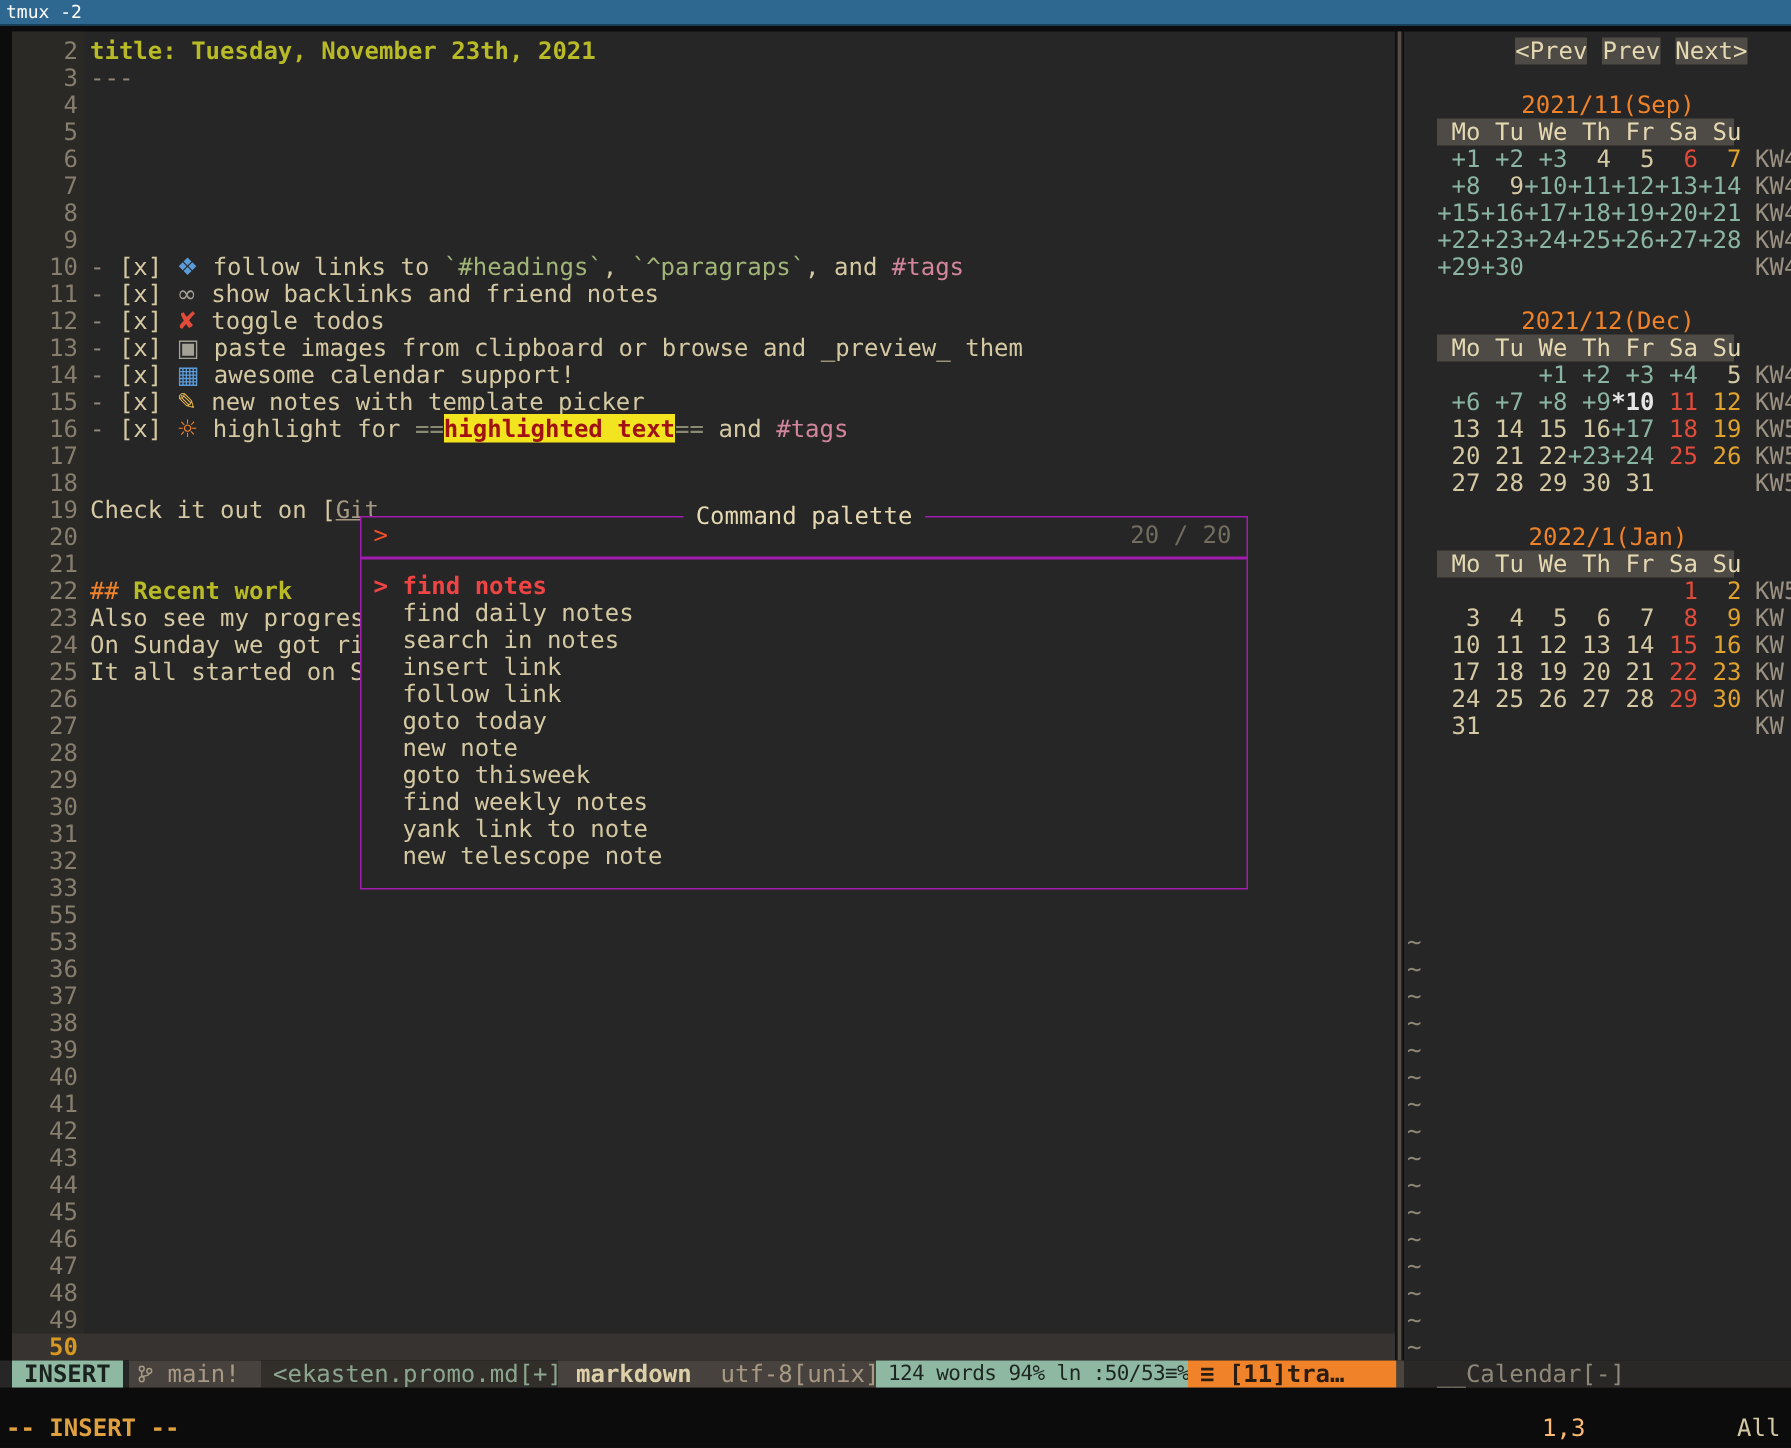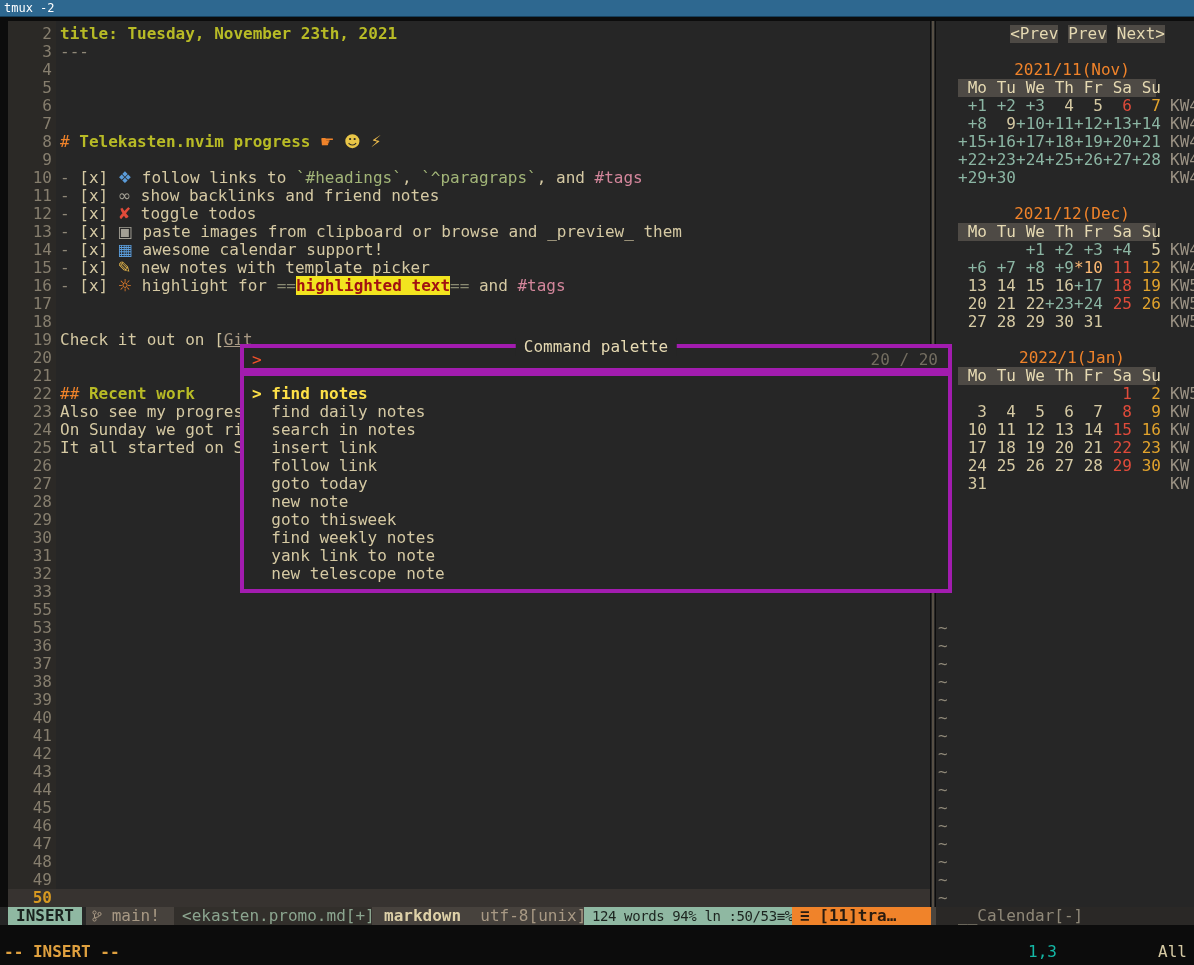--- a/index.html
+++ b/index.html
@@ -28,68 +28,68 @@
   .c-blue{color:#5a9bd8}.c-gray{color:#a3a095}.c-red{color:#e04b3a}
   .c-yel{color:#e8b84b}.c-orn{color:#f0832a}.c-face{color:#e8c547}
   
   .cal-nav{position:absolute;top:4px;right:29px;height:18px;display:flex;gap:10px;}
   .cal-btn{background:#4e4a45;color:#e5d9b2;height:18px;line-height:18px;padding:0;}
   .cal-title{position:absolute;left:20px;width:232px;text-align:center;color:#f0832a;height:18px;line-height:18px;}
   .cal-header{position:absolute;left:22px;width:198px;height:18px;background:#4e4a45;}
   .cal-cell{position:absolute;top:0;width:29px;height:18px;line-height:18px;text-align:right;white-space:pre;}
   .cal-hcell{color:#e5d9b2}
   .tl{color:#8bb5a3}.sat{color:#e04b3a}.sun{color:#e2a32c}
-  .tdy{color:#fdba74;font-weight:normal}
+  .tdy{color:#e5e5e5;font-weight:bold}
   .kw{position:absolute;left:212px;top:0;width:46px;color:#9a9183;white-space:pre;}
   .tilde{position:absolute;left:2px;color:#8f8878;}
   
-  .popup{position:absolute;left:240px;width:712px;background:#262626;border:4px solid #a21caf;box-sizing:border-box;z-index:10;}
+  .popup{position:absolute;left:240px;width:592px;background:#262626;border:1px solid #a21caf;box-sizing:border-box;z-index:10;}
   #prompt-box{top:344px;height:28px;}
   #prompt-title{position:absolute;top:-10px;left:50%;transform:translateX(-50%);background:#262626;padding:0 8px;color:#e5d9b2;height:18px;line-height:18px;white-space:pre;}
   #prompt-caret{position:absolute;left:8px;top:3px;color:#f0502a;}
   #prompt-counter{position:absolute;right:10px;top:3px;color:#736d60;}
   #results-box{top:372px;height:221px;}
   .pal-item{position:absolute;left:8px;height:18px;line-height:18px;white-space:pre;color:#d5c9a3;}
-  .pal-item.selected{color:#fde047;font-weight:bold;}
+  .pal-item.selected{color:#ef4444;font-weight:bold;}
   
   #statusline{position:absolute;left:0;top:907px;width:1194px;height:18px;background:#262626;}
   .chip{position:absolute;top:0;height:18px;line-height:18px;white-space:pre;box-sizing:border-box;}
   #chip-mode{left:8px;width:74px;background:#8fb8a2;color:#1a221e;font-weight:bold;padding-left:8px;}
   #chip-branch{left:86px;width:88px;background:#47423d;color:#a89984;padding-left:6px;}
   #chip-file{left:174px;width:198px;background:#322f2b;color:#8ba58f;padding-left:8px;}
   #chip-ft{left:372px;width:212px;background:#47423d;padding-left:12px;}
   #chip-ft .b{color:#ddd0a8;font-weight:bold;} #chip-ft .e{color:#a89984;}
   #chip-stats{left:584px;width:208px;background:#8fb8a2;color:#1d2520;font-size:14px;letter-spacing:-0.4px;padding-left:8px;overflow:hidden;}
   #chip-tab{left:792px;width:139px;background:#f0832a;color:#2a1c10;font-weight:bold;padding-left:8px;overflow:hidden;}
   #chip-junction{left:931px;width:5px;background:#4a453f;}
   #chip-cal{left:936px;width:258px;background:#2a2826;color:#8f8878;padding-left:22px;}
   
   #cmdline{position:absolute;left:4px;top:925px;color:#d5c9a3;height:18px;line-height:18px;white-space:pre;}
   #modemsg{position:absolute;left:4px;top:943px;color:#dfa03f;font-weight:bold;height:18px;line-height:18px;}
-  #ruler{position:absolute;left:1028px;top:943px;color:#14b8a6;text-align:right;}
+  #ruler{position:absolute;left:1028px;top:943px;color:#fdba74;text-align:right;}
   #scrollpos{position:absolute;left:1158px;top:943px;color:#d5c9a3;}
 </style>
 </head>
 <body>
 
 <div id="screen">
   <div id="titlebar">
     <span>tmux  -2</span>
   </div>
 
   <div id="editor-win">
     <div id="gutter"></div>
     <div id="lines">
         <div class="row" style="top: 4px; left: 0px; width: 922px;"><span class="num">2</span><span class="content"><span class="ttl">title: Tuesday, November 23th, 2021</span></span></div>
         <div class="row" style="top: 22px; left: 0px; width: 922px;"><span class="num">3</span><span class="content"><span class="dim">---</span></span></div>
         <div class="row" style="top: 40px; left: 0px; width: 922px;"><span class="num">4</span></div>
         <div class="row" style="top: 58px; left: 0px; width: 922px;"><span class="num">5</span></div>
         <div class="row" style="top: 76px; left: 0px; width: 922px;"><span class="num">6</span></div>
         <div class="row" style="top: 94px; left: 0px; width: 922px;"><span class="num">7</span></div>
-        <div class="row" style="top: 112px; left: 0px; width: 922px;"><span class="num">8</span><span class="content"><span class="orn">#</span><span class="ttl"> Telekasten.nvim progress </span><span class="em c-orn">☛</span><span class="fg"> </span><span class="em c-face">☻</span><span class="fg"> </span><span class="em c-yel">⚡</span></span></div>
+        <div class="row" style="top: 112px; left: 0px; width: 922px;"><span class="num">8</span></div>
         <div class="row" style="top: 130px; left: 0px; width: 922px;"><span class="num">9</span></div>
         <div class="row" style="top: 148px; left: 0px; width: 922px;"><span class="num">10</span><span class="content"><span class="dim">- </span><span class="fg">[x] </span><span class="em c-blue">❖</span><span class="fg"> follow links to </span><span class="grn">`#headings`</span><span class="fg">, </span><span class="grn">`^paragraps`</span><span class="fg">, and </span><span class="pnk">#tags</span></span></div>
         <div class="row" style="top: 166px; left: 0px; width: 922px;"><span class="num">11</span><span class="content"><span class="dim">- </span><span class="fg">[x] </span><span class="em c-gray">∞</span><span class="fg"> show backlinks and friend notes</span></span></div>
         <div class="row" style="top: 184px; left: 0px; width: 922px;"><span class="num">12</span><span class="content"><span class="dim">- </span><span class="fg">[x] </span><span class="em c-red">✘</span><span class="fg"> toggle todos</span></span></div>
         <div class="row" style="top: 202px; left: 0px; width: 922px;"><span class="num">13</span><span class="content"><span class="dim">- </span><span class="fg">[x] </span><span class="em c-gray">▣</span><span class="fg"> paste images from clipboard or browse and _preview_ them</span></span></div>
         <div class="row" style="top: 220px; left: 0px; width: 922px;"><span class="num">14</span><span class="content"><span class="dim">- </span><span class="fg">[x] </span><span class="em c-blue">▦</span><span class="fg"> awesome calendar support!</span></span></div>
         <div class="row" style="top: 238px; left: 0px; width: 922px;"><span class="num">15</span><span class="content"><span class="dim">- </span><span class="fg">[x] </span><span class="em c-yel">✎</span><span class="fg"> new notes with template picker</span></span></div>
         <div class="row" style="top: 256px; left: 0px; width: 922px;"><span class="num">16</span><span class="content"><span class="dim">- </span><span class="fg">[x] </span><span class="em c-orn">☼</span><span class="fg"> highlight for </span><span class="eql">==</span><span class="hlt">highlighted text</span><span class="eql">==</span><span class="fg"> and </span><span class="pnk">#tags</span></span></div>
         <div class="row" style="top: 274px; left: 0px; width: 922px;"><span class="num">17</span></div>
         <div class="row" style="top: 292px; left: 0px; width: 922px;"><span class="num">18</span></div>
@@ -132,21 +132,21 @@
       <div class="bar"></div>
     </div>
 
   <div id="cal-win">
     <div class="cal-nav">
         <div class="cal-btn">&lt;Prev</div>
         <div class="cal-btn">Prev</div>
         <div class="cal-btn">Next&gt;</div>
       </div>
     <div id="cal-body">
-        <div class="row cal-title" style="top: 40px;">2021/11(Nov)</div>
+        <div class="row cal-title" style="top: 40px;">2021/11(Sep)</div>
         <div class="row cal-header" style="top: 58px;"><div class="cal-cell cal-hcell" style="left: 0px;">Mo</div><div class="cal-cell cal-hcell" style="left: 29px;">Tu</div><div class="cal-cell cal-hcell" style="left: 58px;">We</div><div class="cal-cell cal-hcell" style="left: 87px;">Th</div><div class="cal-cell cal-hcell" style="left: 116px;">Fr</div><div class="cal-cell cal-hcell" style="left: 145px;">Sa</div><div class="cal-cell cal-hcell" style="left: 174px;">Su</div></div>
         <div class="row" style="top: 76px; left: 22px; width: 236px;"><div class="cal-cell tl" style="left: 0px;">+1</div><div class="cal-cell tl" style="left: 29px;">+2</div><div class="cal-cell tl" style="left: 58px;">+3</div><div class="cal-cell fg" style="left: 87px;">4</div><div class="cal-cell fg" style="left: 116px;">5</div><div class="cal-cell sat" style="left: 145px;">6</div><div class="cal-cell sun" style="left: 174px;">7</div><div class="kw">KW44</div></div>
         <div class="row" style="top: 94px; left: 22px; width: 236px;"><div class="cal-cell tl" style="left: 0px;">+8</div><div class="cal-cell fg" style="left: 29px;">9</div><div class="cal-cell tl" style="left: 58px;">+10</div><div class="cal-cell tl" style="left: 87px;">+11</div><div class="cal-cell tl" style="left: 116px;">+12</div><div class="cal-cell tl" style="left: 145px;">+13</div><div class="cal-cell tl" style="left: 174px;">+14</div><div class="kw">KW45</div></div>
         <div class="row" style="top: 112px; left: 22px; width: 236px;"><div class="cal-cell tl" style="left: 0px;">+15</div><div class="cal-cell tl" style="left: 29px;">+16</div><div class="cal-cell tl" style="left: 58px;">+17</div><div class="cal-cell tl" style="left: 87px;">+18</div><div class="cal-cell tl" style="left: 116px;">+19</div><div class="cal-cell tl" style="left: 145px;">+20</div><div class="cal-cell tl" style="left: 174px;">+21</div><div class="kw">KW46</div></div>
         <div class="row" style="top: 130px; left: 22px; width: 236px;"><div class="cal-cell tl" style="left: 0px;">+22</div><div class="cal-cell tl" style="left: 29px;">+23</div><div class="cal-cell tl" style="left: 58px;">+24</div><div class="cal-cell tl" style="left: 87px;">+25</div><div class="cal-cell tl" style="left: 116px;">+26</div><div class="cal-cell tl" style="left: 145px;">+27</div><div class="cal-cell tl" style="left: 174px;">+28</div><div class="kw">KW47</div></div>
         <div class="row" style="top: 148px; left: 22px; width: 236px;"><div class="cal-cell tl" style="left: 0px;">+29</div><div class="cal-cell tl" style="left: 29px;">+30</div><div class="cal-cell fg" style="left: 58px;"></div><div class="cal-cell fg" style="left: 87px;"></div><div class="cal-cell fg" style="left: 116px;"></div><div class="cal-cell fg" style="left: 145px;"></div><div class="cal-cell fg" style="left: 174px;"></div><div class="kw">KW48</div></div>
         <div class="row cal-title" style="top: 184px;">2021/12(Dec)</div>
         <div class="row cal-header" style="top: 202px;"><div class="cal-cell cal-hcell" style="left: 0px;">Mo</div><div class="cal-cell cal-hcell" style="left: 29px;">Tu</div><div class="cal-cell cal-hcell" style="left: 58px;">We</div><div class="cal-cell cal-hcell" style="left: 87px;">Th</div><div class="cal-cell cal-hcell" style="left: 116px;">Fr</div><div class="cal-cell cal-hcell" style="left: 145px;">Sa</div><div class="cal-cell cal-hcell" style="left: 174px;">Su</div></div>
         <div class="row" style="top: 220px; left: 22px; width: 236px;"><div class="cal-cell fg" style="left: 0px;"></div><div class="cal-cell fg" style="left: 29px;"></div><div class="cal-cell tl" style="left: 58px;">+1</div><div class="cal-cell tl" style="left: 87px;">+2</div><div class="cal-cell tl" style="left: 116px;">+3</div><div class="cal-cell tl" style="left: 145px;">+4</div><div class="cal-cell fg" style="left: 174px;">5</div><div class="kw">KW48</div></div>
         <div class="row" style="top: 238px; left: 22px; width: 236px;"><div class="cal-cell tl" style="left: 0px;">+6</div><div class="cal-cell tl" style="left: 29px;">+7</div><div class="cal-cell tl" style="left: 58px;">+8</div><div class="cal-cell tl" style="left: 87px;">+9</div><div class="cal-cell tdy" style="left: 116px;">*10</div><div class="cal-cell sat" style="left: 145px;">11</div><div class="cal-cell sun" style="left: 174px;">12</div><div class="kw">KW49</div></div>

